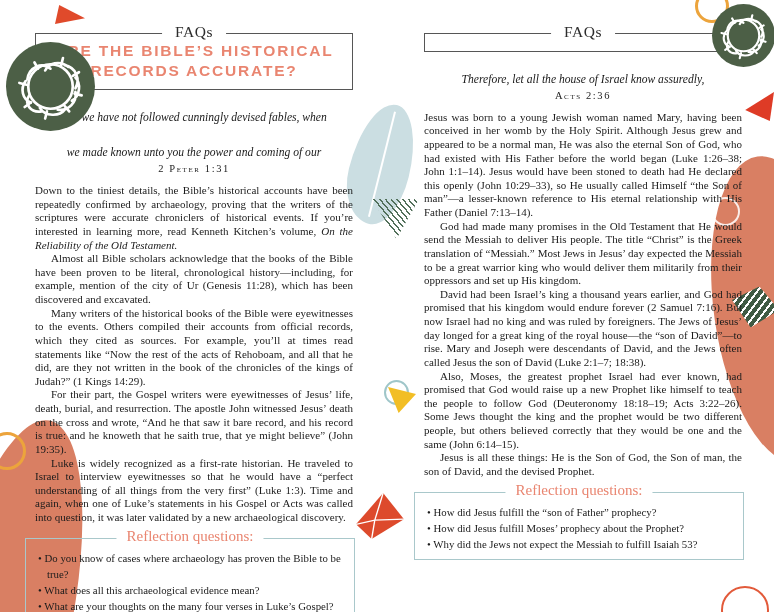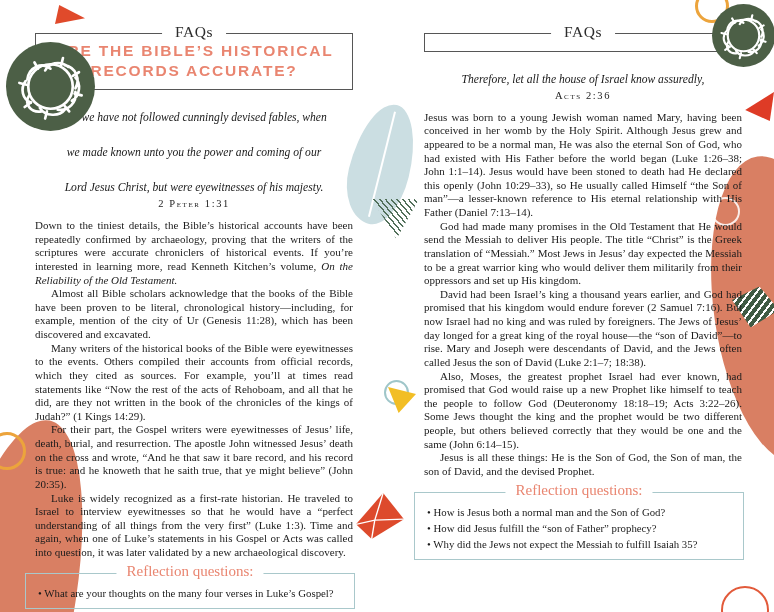--- a/index.html
+++ b/index.html
@@ -118,33 +118,34 @@
   </div>
 
   <div class="page page-left">
     <div class="header-box tall">
       <div class="faqs-label">FAQs</div>
       <div class="page-title">ARE THE BIBLE’S HISTORICAL RECORDS ACCURATE?</div>
     </div>
     <div class="epigraph">
       <span class="line">For we have not followed cunningly devised fables, when</span>
       <span class="line">we made known unto you the power and coming of our</span>
-      <span class="line">Lord Jesus Christ, but were eyewitnesses of his majesty.</span>
       <span class="epigraph-ref">2 Peter 1:31</span>
     </div>
     <div class="body-text">
       <p class="first"><span>Down to the tiniest details, the Bible’s historical accounts have been repeatedly confirmed by archaeology, proving that the writers of the scriptures were accurate chroniclers of historical events. If you’re interested in learning more, read Kenneth Kitchen’s volume, </span><em>On the Reliability of the Old Testament.</em></p>
       <p>Almost all Bible scholars acknowledge that the books of the Bible have been proven to be literal, chronological history—including, for example, mention of the city of Ur (Genesis 11:28), which has been discovered and excavated.</p>
       <p>Many writers of the historical books of the Bible were eyewitnesses to the events. Others compiled their accounts from official records, which they cited as sources. For example, you’ll at times read statements like “Now the rest of the acts of Rehoboam, and all that he did, are they not written in the book of the chronicles of the kings of Judah?” (1 Kings 14:29).</p>
-      <p>For their part, the Gospel writers were eyewitnesses of Jesus’ life, death, burial, and resurrection. The apostle John witnessed Jesus’ death on the cross and wrote, “And he that saw it bare record, and his record is true: and he knoweth that he saith true, that ye might believe” (John 20:35).</p>
+      <p>For their part, the Gospel writers were eyewitnesses of Jesus’ life, death, burial, and resurrection. The apostle John witnessed Jesus’ death on the cross and wrote, “And he that saw it bare record, and his record is true: and he knoweth that he saith true, that ye might believe” (John 19:35).</p>
       <p>Luke is widely recognized as a first-rate historian. He traveled to Israel to interview eyewitnesses so that he would have a “perfect understanding of all things from the very first” (Luke 1:3). Time and again, when one of Luke’s statements in his Gospel or Acts was called into question, it was later validated by a new archaeological discovery.</p>
     </div>
     <div class="reflection">
       <div class="reflection-title">Reflection questions:</div>
       <ul>
+        <li>Do you know of cases where archaeology has proven the Bible to be true?</li>
+        <li>What does all this archaeological evidence mean?</li>
         <li>What are your thoughts on the many four verses in Luke’s Gospel?</li>
       </ul>
     </div>
   </div>
 
   <div class="page page-right">
     <div class="header-box short">
       <div class="faqs-label">FAQs</div>
     </div>
     <div class="epigraph">
@@ -154,20 +155,20 @@
     <div class="body-text">
       <p class="first">Jesus was born to a young Jewish woman named Mary, having been conceived in her womb by the Holy Spirit. Although Jesus grew and appeared to be a normal man, He was also the eternal Son of God, who had existed with His Father before the world began (Luke 1:26–38; John 1:1–14). Jesus would have been stoned to death had He declared this openly (John 10:29–33), so He usually called Himself “the Son of man”—a lesser-known reference to His eternal relationship with His Father (Daniel 7:13–14).</p>
       <p>God had made many promises in the Old Testament that He would send the Messiah to deliver His people. The title “Christ” is the Greek translation of “Messiah.” Most Jews in Jesus’ day expected the Messiah to be a great warrior king who would deliver them militarily from their oppressors and set up His kingdom.</p>
       <p>David had been Israel’s king a thousand years earlier, and God had promised that his kingdom would endure forever (2 Samuel 7:16). But now Israel had no king and was ruled by foreigners. The Jews of Jesus’ day longed for a great king of the royal house—the “son of David”—to rise. Mary and Joseph were descendants of David, and the Jews often called Jesus the son of David (Luke 2:1–7; 18:38).</p>
       <p>Also, Moses, the greatest prophet Israel had ever known, had promised that God would raise up a new Prophet like himself to teach the people to follow God (Deuteronomy 18:18–19; Acts 3:22–26). Some Jews thought the king and the prophet would be two different people, but others believed correctly that they would be one and the same (John 6:14–15).</p>
       <p>Jesus is all these things: He is the Son of God, the Son of man, the son of David, and the devised Prophet.</p>
     </div>
     <div class="reflection">
       <div class="reflection-title">Reflection questions:</div>
       <ul>
-        <li>How is Jesus both a normal man and the Son of God?</li>
         <li>How did Jesus fulfill the “son of Father” prophecy?</li>
-        <li>Why did the Jews not expect the Messiah to fulfill Isaiah 35?</li>
+        <li>How did Jesus fulfill Moses’ prophecy about the Prophet?</li>
+        <li>Why did the Jews not expect the Messiah to fulfill Isaiah 53?</li>
       </ul>
     </div>
   </div>
 
 </div>
 
 </body></html>

